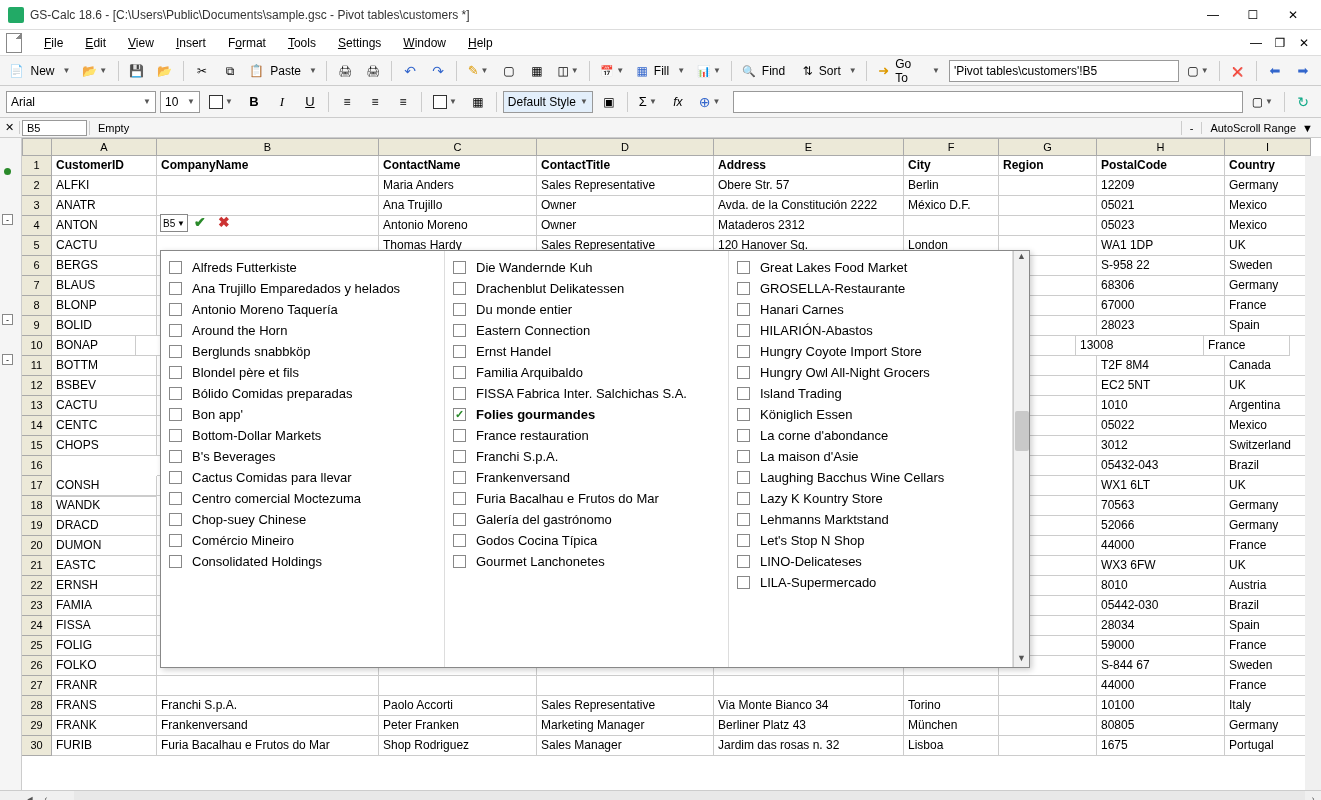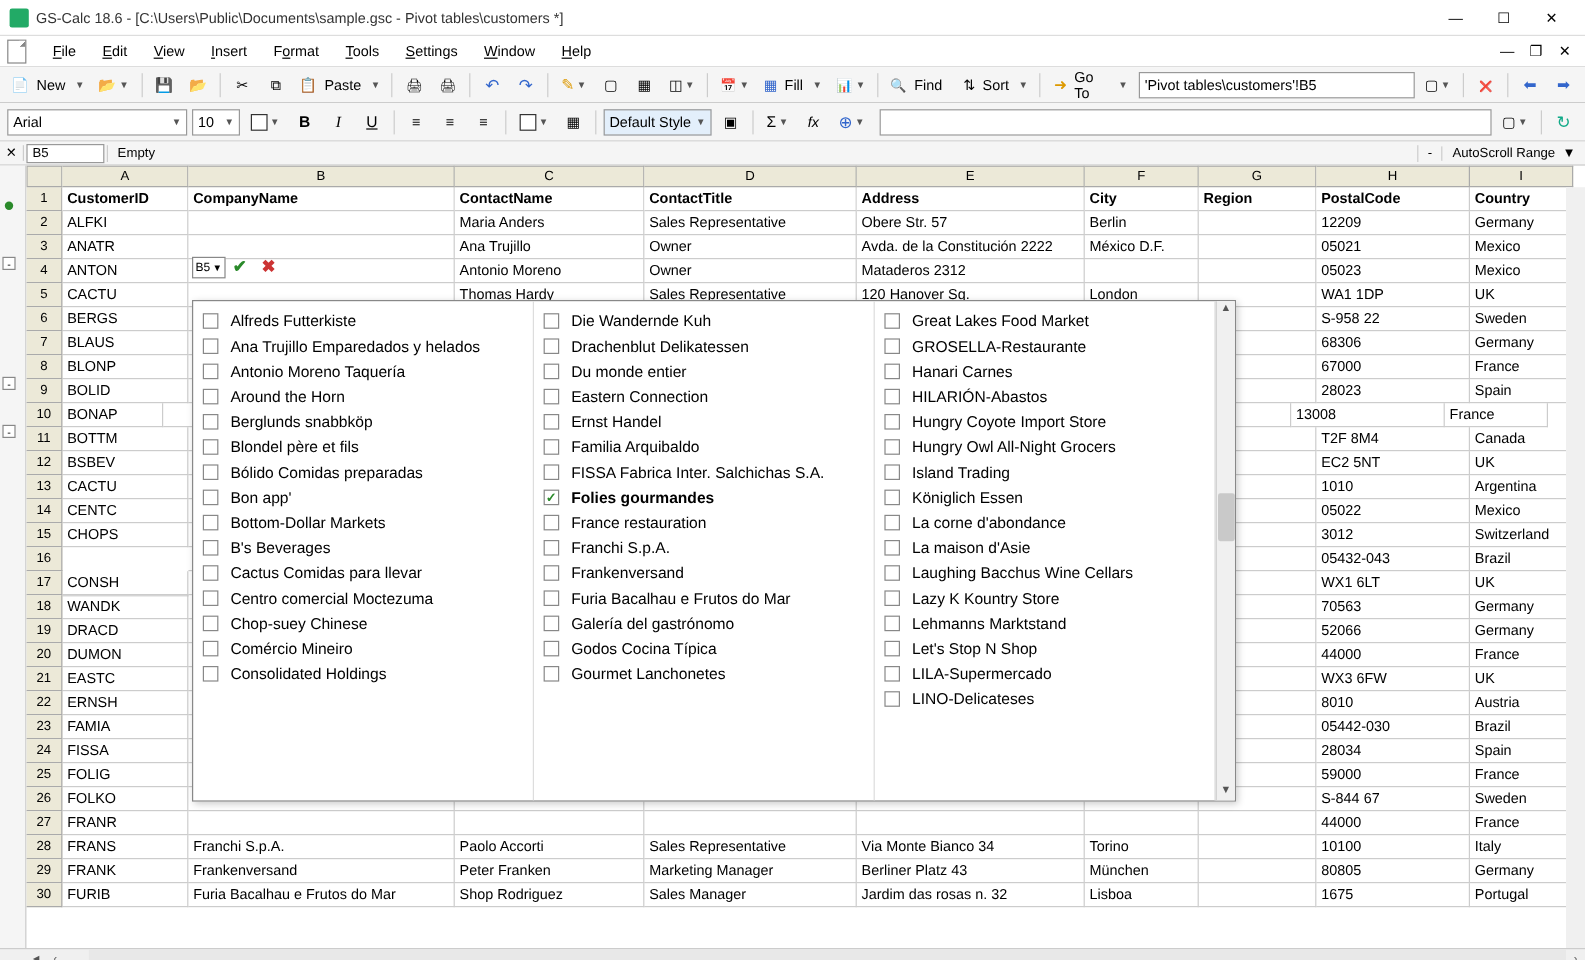--- a/index.html
+++ b/index.html
@@ -866,25 +866,25 @@
           <div class="dd-item">
             <div class="dd-check"></div>
             <span>Lehmanns Marktstand</span>
           </div>
           <div class="dd-item">
             <div class="dd-check"></div>
             <span>Let's Stop N Shop</span>
           </div>
           <div class="dd-item">
             <div class="dd-check"></div>
+            <span>LINO-Delicateses</span>
+          </div>
+          <div class="dd-item">
+            <div class="dd-check"></div>
             <span>LILA-Supermercado</span>
-          </div>
-          <div class="dd-item">
-            <div class="dd-check"></div>
-            <span>LINO-Delicateses</span>
           </div>
         </div>
       <div class="dd-scroll">
         <div style="height:14px;text-align:center;font-size:9px;color:#555">▲</div>
         <div class="dd-thumb"></div>
         <div style="position:absolute;bottom:0;width:100%;height:14px;text-align:center;font-size:9px;color:#555">▼</div>
       </div>
     </div>
 
     <div class="vscroll"></div>

